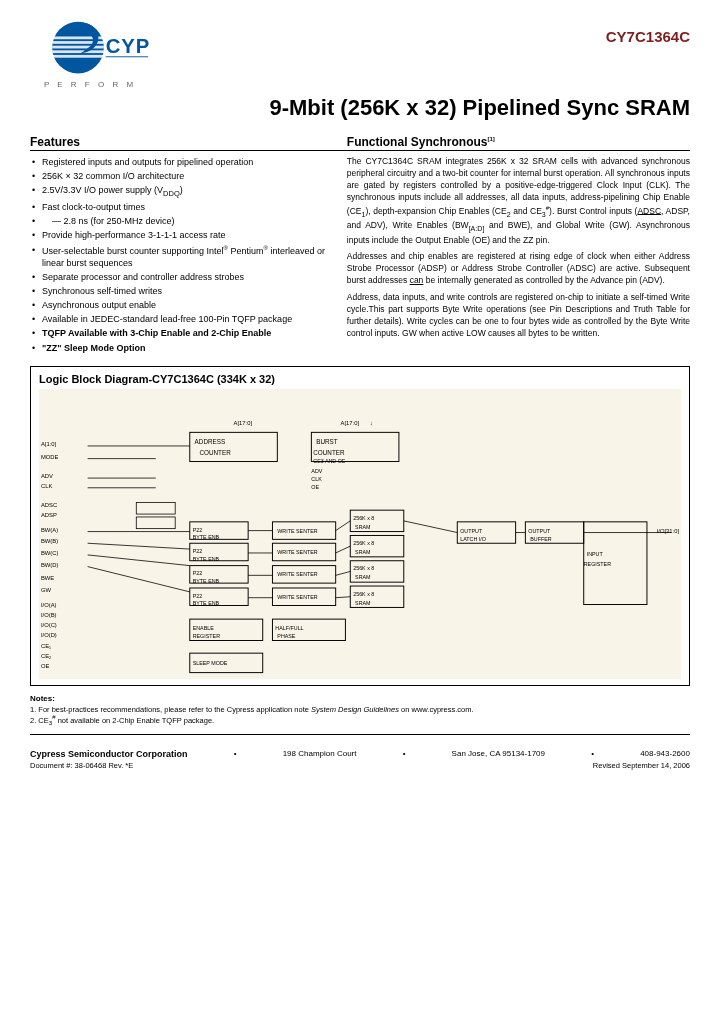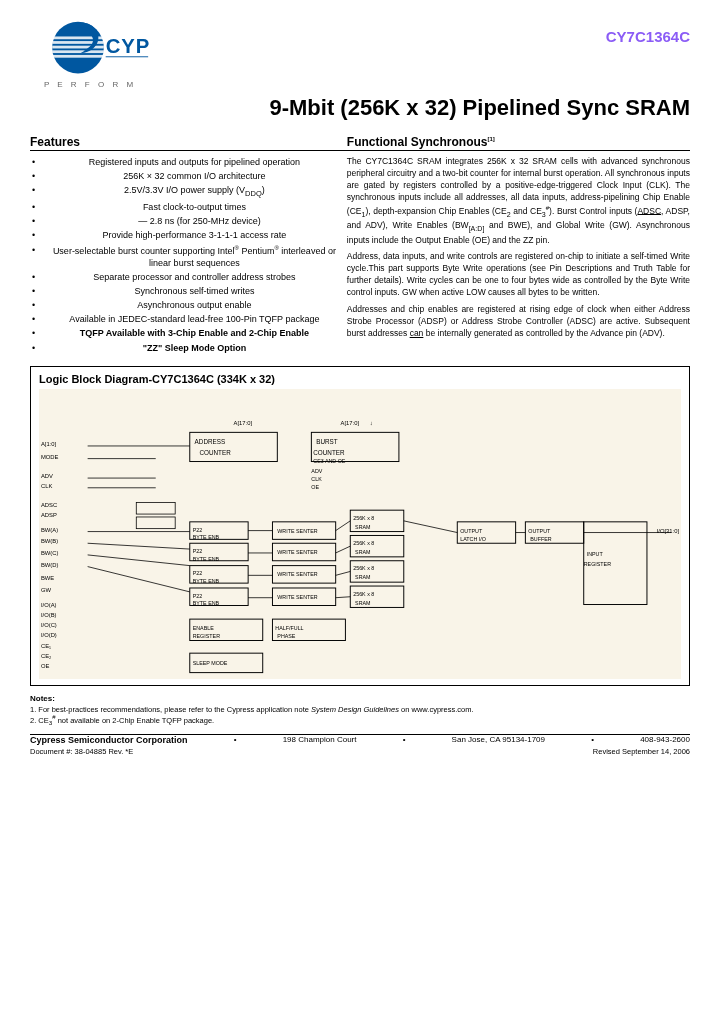--- a/index.html
+++ b/index.html
@@ -35,21 +35,21 @@
     }
     .perform-text {
       font-size: 8px;
       letter-spacing: 3px;
       color: #666;
       margin-top: 2px;
     }
     .part-number {
       font-size: 15px;
       font-weight: bold;
-      color: #8b5cf6;
+      color: #7f1d1d;
       text-align: right;
       padding-top: 10px;
     }
     .title-section {
       text-align: right;
       margin-bottom: 14px;
     }
     .main-title {
       font-size: 22px;
       font-weight: bold;
@@ -76,21 +76,20 @@
     .features-list {
       list-style: none;
       padding: 0;
     }
     .features-list li {
       padding-left: 12px;
       position: relative;
       margin-bottom: 2px;
       font-size: 9px;
       line-height: 1.35;
-      text-align: center;
     }
     .features-list li::before {
       content: "•";
       position: absolute;
       left: 2px;
     }
     .features-list li strong {
       font-weight: bold;
     }
     .func-desc {
@@ -128,21 +127,21 @@
       margin-bottom: 8px;
     }
     .notes-section .notes-title {
       font-weight: bold;
       font-size: 8px;
       margin-bottom: 2px;
     }
     
     .footer {
       border-top: 1px solid #000;
-      padding-top: 0;
+      padding-top: 14px;
       font-size: 8px;
     }
     .footer-top {
       display: flex;
       justify-content: space-between;
       align-items: center;
       margin-bottom: 2px;
     }
     .footer-company {
       font-weight: bold;
@@ -208,22 +207,22 @@
         <li><strong>"ZZ" Sleep Mode Option</strong></li>
       </ul>
     </div>
 
     <div class="right-col">
       <div class="section-heading">
         <span>Functional Synchronous</span><sup>[1]</sup>
       </div>
       <div class="func-desc">
         <p>The CY7C1364C SRAM integrates 256K x 32 SRAM cells with advanced synchronous peripheral circuitry and a two-bit counter for internal burst operation. All synchronous inputs are gated by registers controlled by a positive-edge-triggered Clock Input (CLK). The synchronous inputs include all addresses, all data inputs, address-pipelining Chip Enable (CE<sub>1</sub>), depth-expansion Chip Enables (CE<sub>2</sub> and CE<sub>3</sub><sup>#</sup>). Burst Control inputs (<u>ADSC</u>, ADSP, and ADV), Write Enables (BW<sub>[A:D]</sub> and BWE), and Global Write (GW). Asynchronous inputs include the Output Enable (OE) and the ZZ pin.</p>
+        <p>Addresses and chip enables are registered at rising edge of clock when either Address Strobe Processor (ADSP) or Address Strobe Controller (ADSC) are active. Subsequent burst addresses <u>can</u> be internally generated as controlled by the Advance pin (ADV).</p>
         <p>Address, data inputs, and write controls are registered on-chip to initiate a self-timed Write cycle.This part supports Byte Write operations (see Pin Descriptions and Truth Table for further details). Write cycles can be one to four bytes wide as controlled by the Byte Write control inputs. GW when active LOW causes all bytes to be written.</p>
-        <p>Addresses and chip enables are registered at rising edge of clock when either Address Strobe Processor (ADSP) or Address Strobe Controller (ADSC) are active. Subsequent burst addresses <u>can</u> be internally generated as controlled by the Advance pin (ADV).</p>
       </div>
     </div>
   </div>
 
   <div class="block-diagram">
     <div class="block-diagram-title">Logic Block Diagram-CY7C1364C (334K x 32)</div>
     <div class="diagram-area">
       
       <svg width="100%" height="100%" viewBox="0 0 660 285" style="background:#f9f4e8;">
 
@@ -372,17 +371,17 @@
     <div class="footer-top">
       <span class="footer-company">Cypress Semiconductor Corporation</span>
       <span>•</span>
       <span>198 Champion Court</span>
       <span>•</span>
       <span>San Jose, CA 95134-1709</span>
       <span>•</span>
       <span>408-943-2600</span>
     </div>
     <div class="footer-bottom">
-      <span>Document #: 38-04885 Rev. *E</span>
+      <span>Document #: 38-06468 Rev. *E</span>
       <span>Revised September 14, 2006</span>
     </div>
   </div>
 </div>
 
 </body></html>

